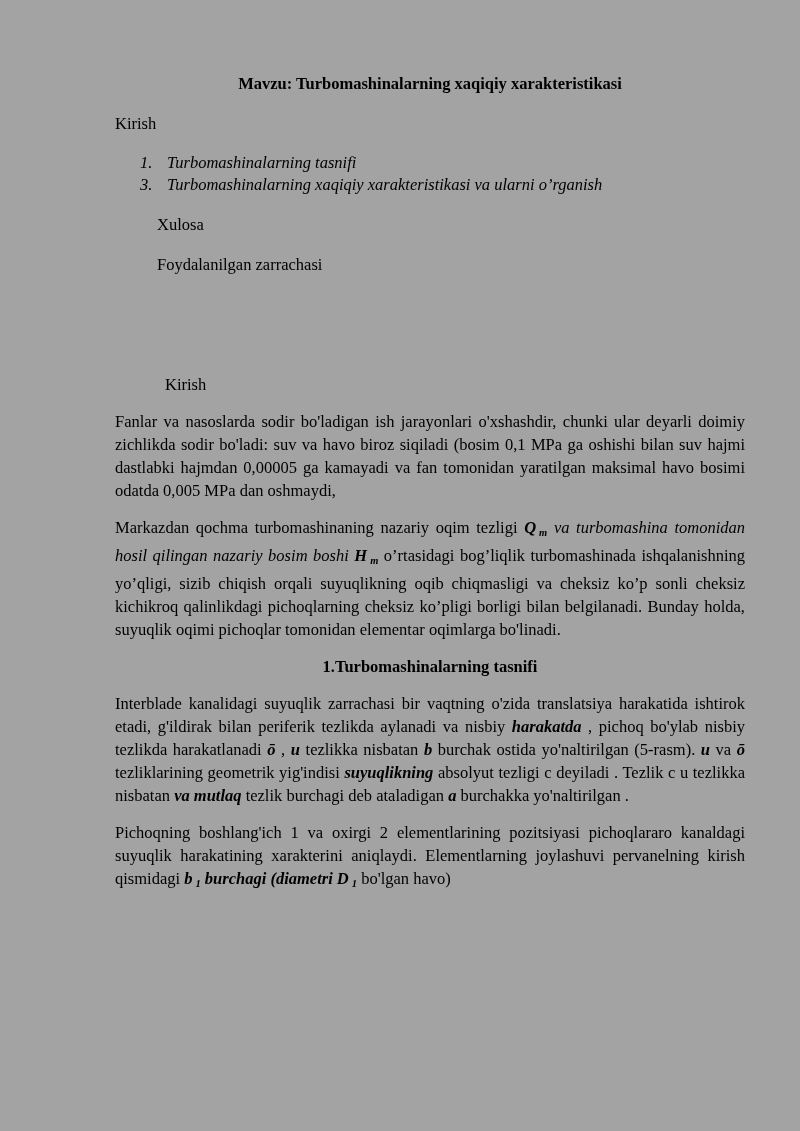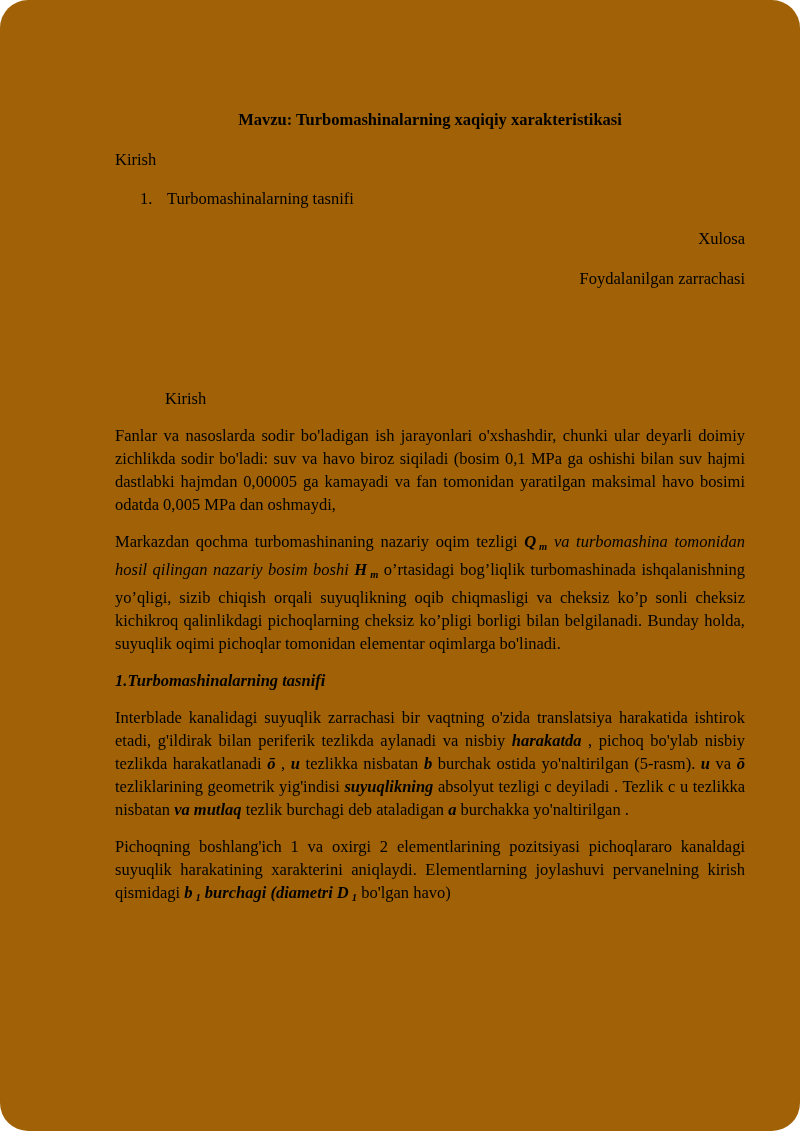--- a/index.html
+++ b/index.html
@@ -1,58 +1,58 @@
 <!DOCTYPE html>
 <html><head>
 <meta charset="utf-8">
 <style>
   * { box-sizing: border-box; }
   html, body { margin: 0; padding: 0; background: #ffffff; }
   .page {
     width: 800px;
     height: 1131px;
-    background: #a16207;
+    background: #a3a3a3;
     overflow: hidden;
     font-family: "Liberation Serif", "DejaVu Serif", serif;
     font-size: 16.5px;
     line-height: 23px;
     color: #000000;
-    padding: 108px 55px 0 115px;
-    border-radius: 28px;
+    padding: 72px 55px 0 115px;
   }
   p { margin: 0; }
   .title {
     font-weight: bold;
     text-align: center;
     margin-bottom: 17px;
   }
   .line { margin-bottom: 17px; }
-  .plan-list { margin: 0 0 17px 25px; line-height: 22px; }
+  .plan-list { margin: 0 0 17px 25px; line-height: 22px; font-style: italic; }
   .plan-item .num { display: inline-block; width: 27px; }
-  .indent1 { margin-left: 25px; text-align: right; }
+  .indent1 { margin-left: 42px; }
   .gap { height: 80px; }
   .kirish-heading { text-indent: 50px; margin-bottom: 14px; }
   .para { text-align: justify; margin-bottom: 14px; }
-  .center-bold { font-weight: bold; margin-bottom: 14px; font-style: italic; }
+  .center-bold { text-align: center; font-weight: bold; margin-bottom: 14px; }
   .i { font-style: italic; }
   .bi { font-weight: bold; font-style: italic; }
   .sub { font-size: 10.5px; vertical-align: -3px; margin-left: 3px; }
 </style>
 </head>
 <body>
 
 <div class="page">
 
   <p class="title">Mavzu: Turbomashinalarning xaqiqiy xarakteristikasi</p>
 
 
   <p class="line">Kirish</p>
 
   <div class="plan-list">
     <p class="plan-item"><span class="num">1.</span><span>Turbomashinalarning tasnifi</span></p>
+    <p class="plan-item"><span class="num">3.</span><span>Turbomashinalarning xaqiqiy xarakteristikasi va ularni o’rganish</span></p>
   </div>
 
   <p class="line indent1">Xulosa</p>
 
   <p class="line indent1">Foydalanilgan zarrachasi</p>
 
   <div class="gap"></div>
 
   <p class="line kirish-heading">Kirish</p>
 

